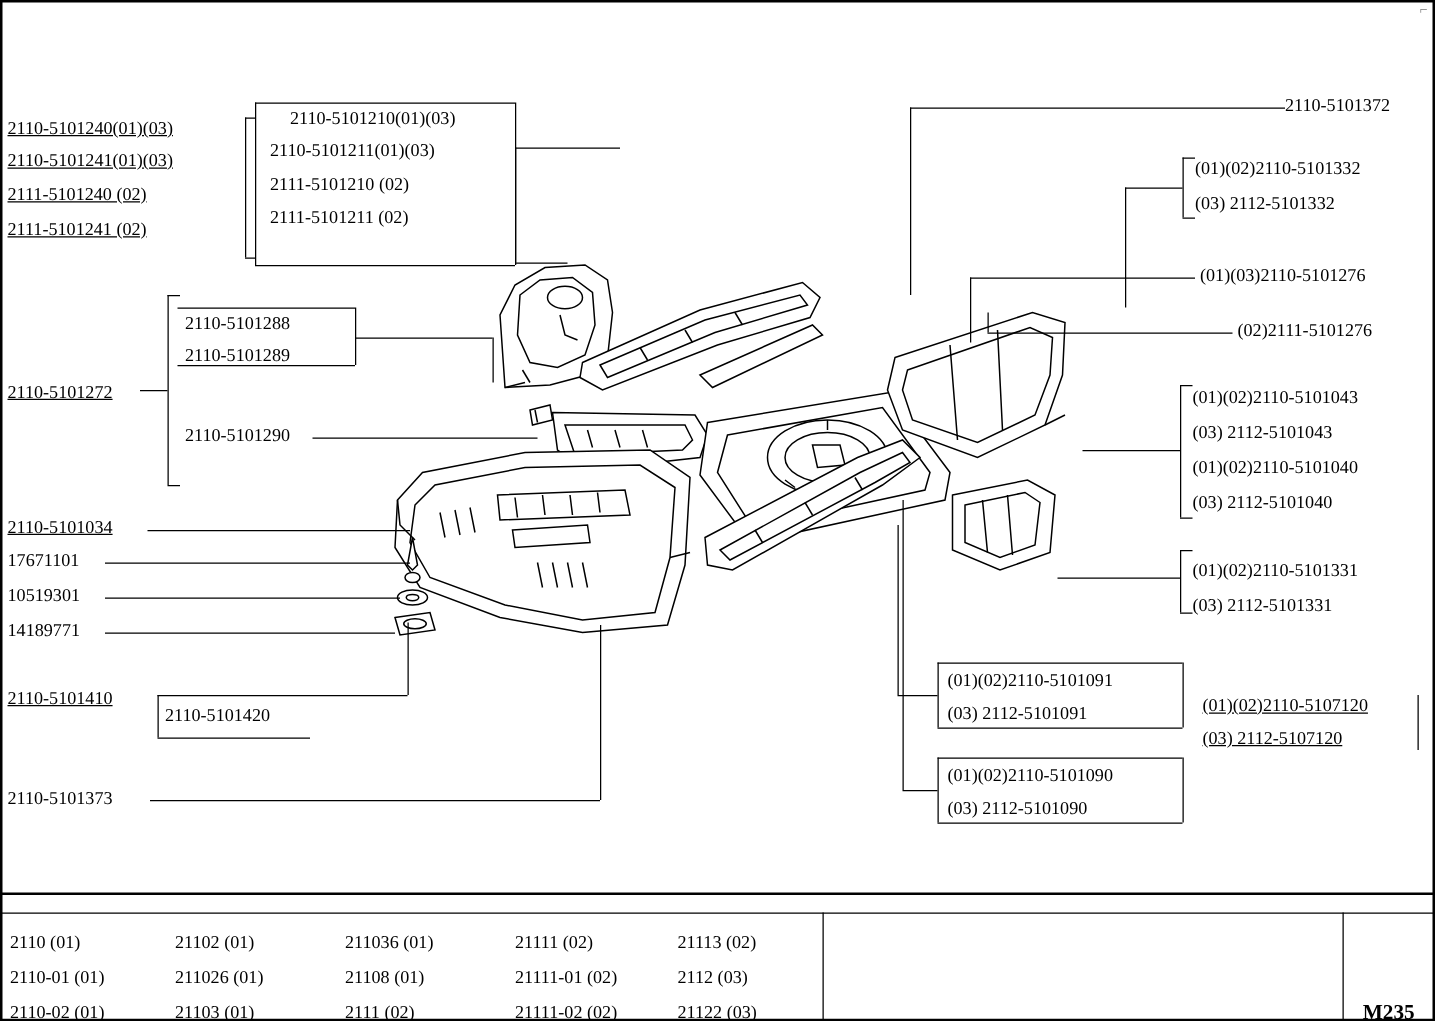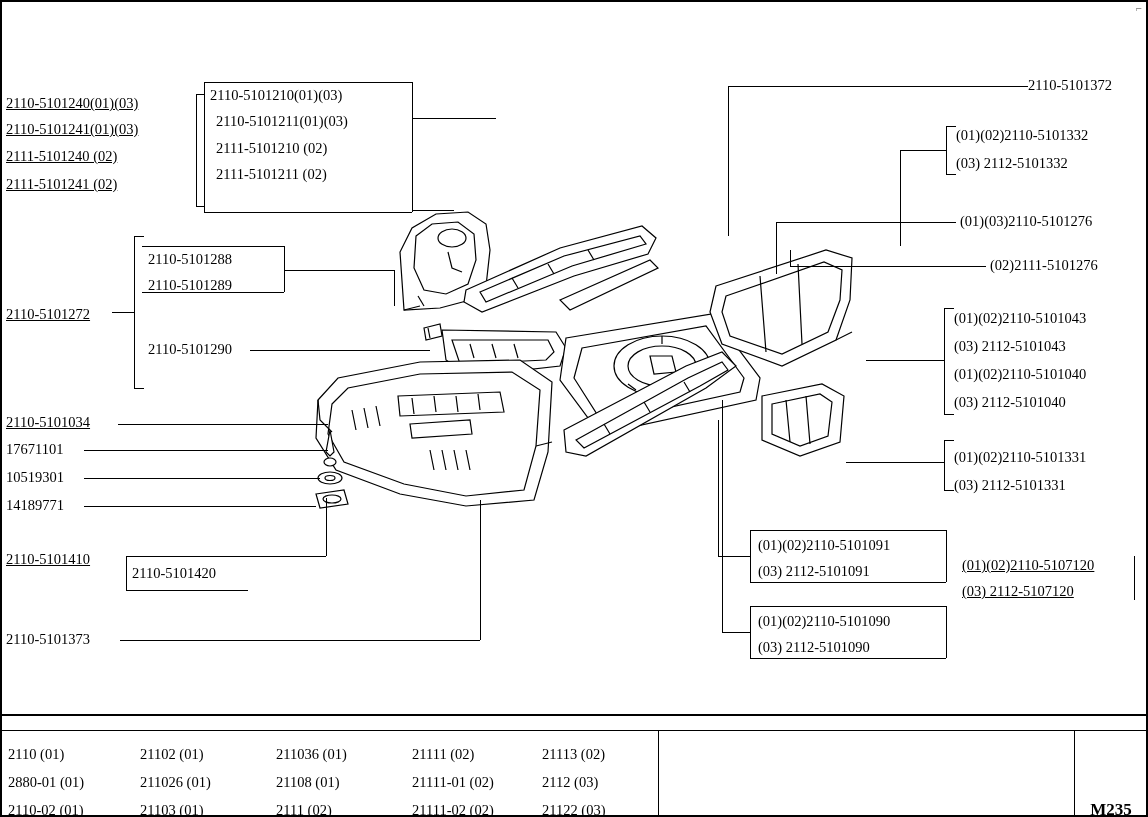--- a/index.html
+++ b/index.html
@@ -277,21 +277,21 @@
   <div class="ln v" style="left:326px;top:498px;height:58px;"></div>
 
   <div class="ln h" style="left:120px;top:640px;width:360px;"></div>
   <div class="ln v" style="left:480px;top:500px;height:140px;"></div>
 
   <div class="lbl u" style="left:6px;top:95px;">2110-5101240(01)(03)</div>
   <div class="lbl u" style="left:6px;top:121px;">2110-5101241(01)(03)</div>
   <div class="lbl u" style="left:6px;top:148px;">2111-5101240      (02)</div>
   <div class="lbl u" style="left:6px;top:176px;">2111-5101241      (02)</div>
 
-  <div class="lbl" style="left:210px;top:87px;">2110-5101210(01)(03)</div>
+  <div class="lbl" style="left:232px;top:87px;">2110-5101210(01)(03)</div>
   <div class="lbl" style="left:216px;top:113px;">2110-5101211(01)(03)</div>
   <div class="lbl" style="left:216px;top:140px;">2111-5101210      (02)</div>
   <div class="lbl" style="left:216px;top:166px;">2111-5101211      (02)</div>
 
   <div class="lbl" style="left:1028px;top:77px;">2110-5101372</div>
   <div class="lbl" style="left:956px;top:127px;">(01)(02)2110-5101332</div>
   <div class="lbl" style="left:956px;top:155px;">(03)      2112-5101332</div>
 
   <div class="lbl" style="left:960px;top:213px;">(01)(03)2110-5101276</div>
   <div class="lbl" style="left:990px;top:257px;">(02)2111-5101276</div>
@@ -328,21 +328,21 @@
   <div class="lbl" style="left:132px;top:565px;">2110-5101420</div>
   <div class="lbl" style="left:6px;top:631px;">2110-5101373</div>
 
   <div id="table">
     <div class="tline" style="left:0;top:0;width:1148px;height:2px;"></div>
     <div class="tline" style="left:0;top:16px;width:1148px;height:1px;"></div>
     <div class="tline" style="left:658px;top:16px;width:1px;height:87px;"></div>
     <div class="tline" style="left:1074px;top:16px;width:1px;height:87px;"></div>
 
     <div class="tcell" style="left:8px;top:32px;">2110 (01)</div>
-    <div class="tcell" style="left:8px;top:60px;">2880-01 (01)</div>
+    <div class="tcell" style="left:8px;top:60px;">2110-01 (01)</div>
     <div class="tcell" style="left:8px;top:88px;">2110-02 (01)</div>
 
     <div class="tcell" style="left:140px;top:32px;">21102 (01)</div>
     <div class="tcell" style="left:140px;top:60px;">211026 (01)</div>
     <div class="tcell" style="left:140px;top:88px;">21103 (01)</div>
 
     <div class="tcell" style="left:276px;top:32px;">211036 (01)</div>
     <div class="tcell" style="left:276px;top:60px;">21108 (01)</div>
     <div class="tcell" style="left:276px;top:88px;">2111 (02)</div>
 

